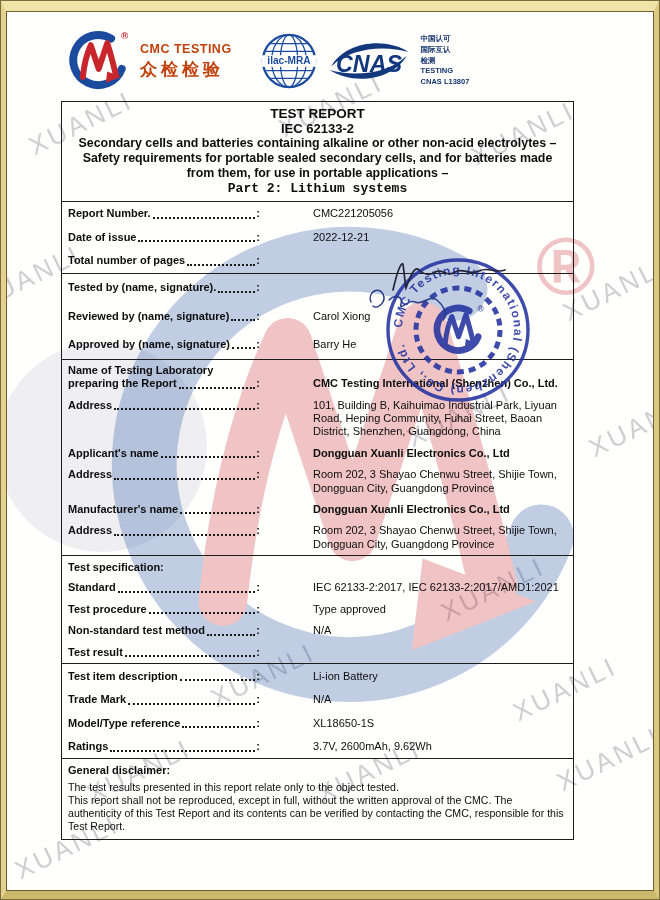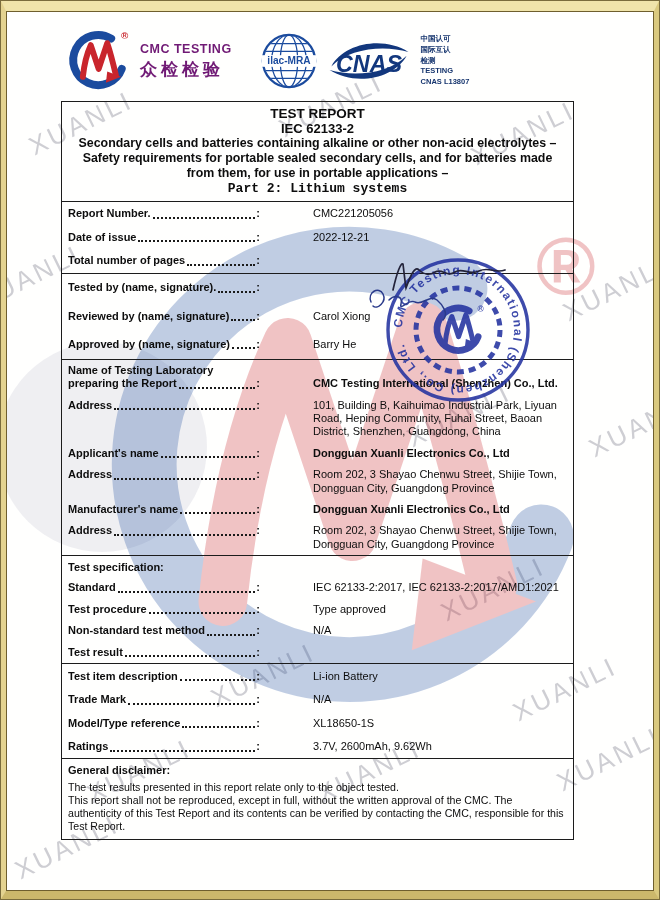--- a/index.html
+++ b/index.html
@@ -26,21 +26,21 @@
 
   
   .wm-text { position:absolute; font-size:26px; letter-spacing:3px; color:rgba(125,127,142,.38);
     transform:rotate(-26deg); white-space:nowrap; font-weight:400; z-index:1; }
   .wm-logo { position:absolute; left:70px; top:190px; opacity:.27; z-index:1; }
   .wm-circle { position:absolute; left:-10px; top:330px; width:210px; height:210px; border-radius:50%;
     background:rgba(168,168,186,.18); z-index:1; }
 
   
   .logo-row { position:absolute; left:58px; top:16px; display:flex; align-items:center; z-index:2; }
-  .cmc-text { margin-left:9px; color:#701a75; }
+  .cmc-text { margin-left:9px; color:#c2410c; }
   .cmc-name { font-size:12.5px; font-weight:bold; letter-spacing:.5px; }
   .cmc-cn { font-size:17px; font-weight:bold; letter-spacing:4px; margin-top:2px; }
   .acc-group { display:flex; align-items:center; margin-left:28px; }
   .acc-lines { margin-left:9px; font-size:7.5px; font-weight:bold; color:#16356e; line-height:1.45; }
 
   
   .report { position:absolute; left:54px; top:89px; width:513px; z-index:2;
     border:1.6px solid #1c1c1c; background:transparent; color:#0d0d0d; }
   .section { border-top:1.6px solid #1c1c1c; }
   .section:first-child { border-top:none; }

